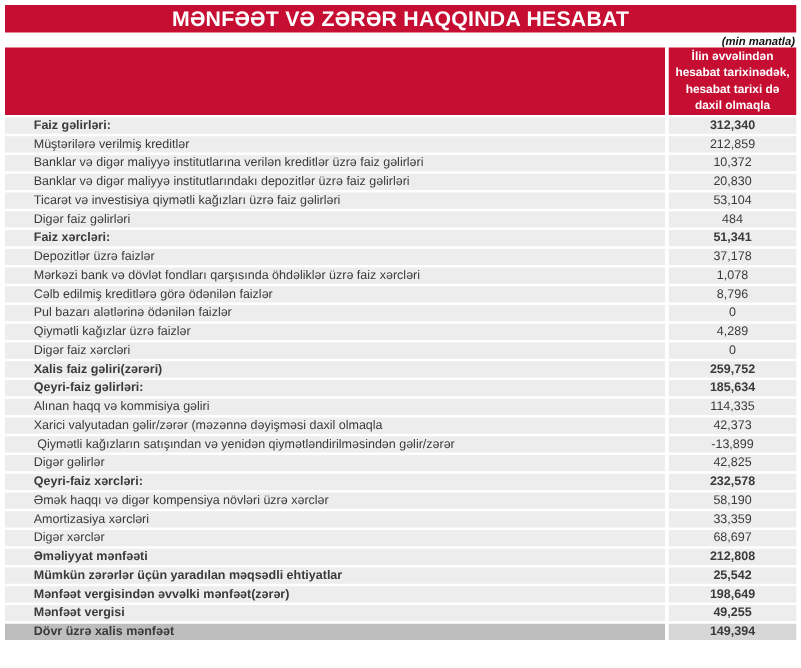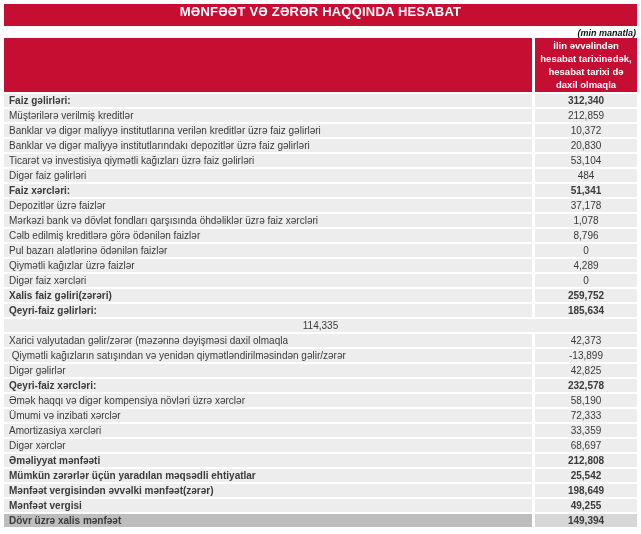--- a/index.html
+++ b/index.html
@@ -9,40 +9,40 @@
     --total-value-gray:#D7D7D7;
     --text:#3A3A3A;
   }
   html,body{margin:0;padding:0;background:#fff;}
   .page{
     position:relative;width:641px;height:534px;background:#fff;overflow:hidden;
     font-family:"Liberation Sans",sans-serif;color:var(--text);
   }
   .title-bar{
     position:absolute;left:4px;top:4px;width:633px;height:22px;
-    background:var(--red);color:#fff;font-weight:bold;font-size:13px;
-    display:flex;align-items:flex-start;justify-content:center;letter-spacing:.2px;
+    background:var(--red);color:#fff;font-weight:bold;font-size:17px;
+    display:flex;align-items:flex-end;justify-content:center;letter-spacing:.2px;
   }
   .unit-note{
     position:absolute;right:5px;top:28px;
     font-size:9px;font-weight:bold;font-style:italic;color:#111;margin-left:12px;
   }
   .table{position:absolute;left:4px;top:38px;width:633px;}
   .header-row{display:flex;height:54px;margin-bottom:2px;}
   .header-label{width:528px;background:var(--red);margin-right:3px;}
   .header-value{
     flex:1;background:var(--red);color:#fff;font-weight:bold;font-size:9.5px;
     line-height:13px;text-align:center;
     display:flex;align-items:center;justify-content:center;padding:0 2px;
     box-sizing:border-box;
   }
   .row{display:flex;height:13px;margin-bottom:2px;font-size:10px;}
   .row .cell{box-sizing:border-box;height:100%;background:var(--row-gray);
     display:flex;align-items:center;overflow:hidden;}
-  .row .label{width:528px;padding-left:5px;margin-right:3px;white-space:pre;}
+  .row .label{width:528px;padding-left:23px;margin-right:3px;white-space:pre;}
   .row .value{flex:1;justify-content:center;}
   .row.bold{font-weight:bold;}
   .row.total .label{background:var(--total-label-gray);}
   .row.total .value{background:var(--total-value-gray);}
 </style>
 </head>
 <body>
 
 <div class="page">
 
@@ -112,20 +112,21 @@
   </div>
         <div class="row bold">
     <div class="cell label">Xalis faiz gəliri(zərəri)</div>
     <div class="cell value">259,752</div>
   </div>
         <div class="row bold">
     <div class="cell label">Qeyri-faiz gəlirləri:</div>
     <div class="cell value">185,634</div>
   </div>
         <div class="row">
+    <div class="cell label">Alınan haqq və kommisiya gəliri</div>
     <div class="cell value">114,335</div>
   </div>
         <div class="row">
     <div class="cell label">Xarici valyutadan gəlir/zərər (məzənnə dəyişməsi daxil olmaqla</div>
     <div class="cell value">42,373</div>
   </div>
         <div class="row">
     <div class="cell label"> Qiymətli kağızların satışından və yenidən qiymətləndirilməsindən gəlir/zərər</div>
     <div class="cell value">-13,899</div>
   </div>
@@ -133,24 +134,20 @@
     <div class="cell label">Digər gəlirlər</div>
     <div class="cell value">42,825</div>
   </div>
         <div class="row bold">
     <div class="cell label">Qeyri-faiz xərcləri:</div>
     <div class="cell value">232,578</div>
   </div>
         <div class="row">
     <div class="cell label">Əmək haqqı və digər kompensiya növləri üzrə xərclər</div>
     <div class="cell value">58,190</div>
-  </div>
-        <div class="row">
-    <div class="cell label">Ümumi və inzibati xərclər</div>
-    <div class="cell value">72,333</div>
   </div>
         <div class="row">
     <div class="cell label">Amortizasiya xərcləri</div>
     <div class="cell value">33,359</div>
   </div>
         <div class="row">
     <div class="cell label">Digər xərclər</div>
     <div class="cell value">68,697</div>
   </div>
         <div class="row bold">

